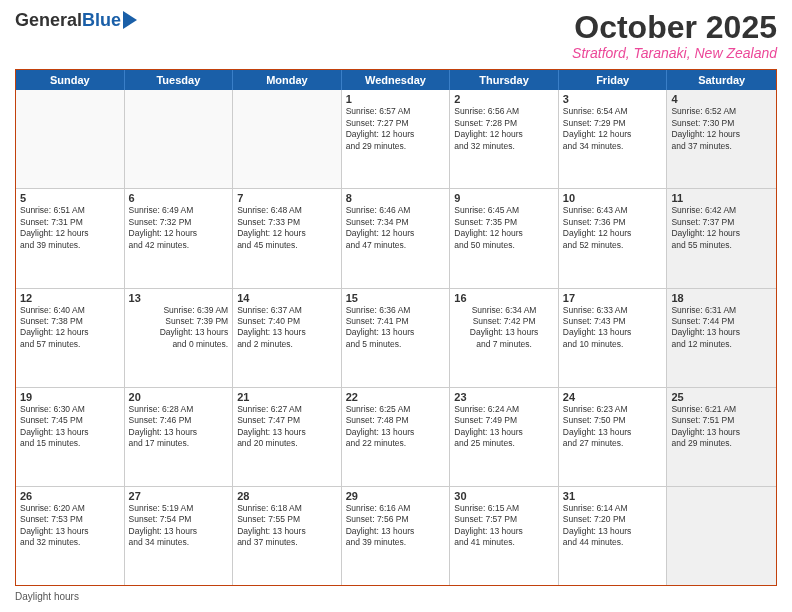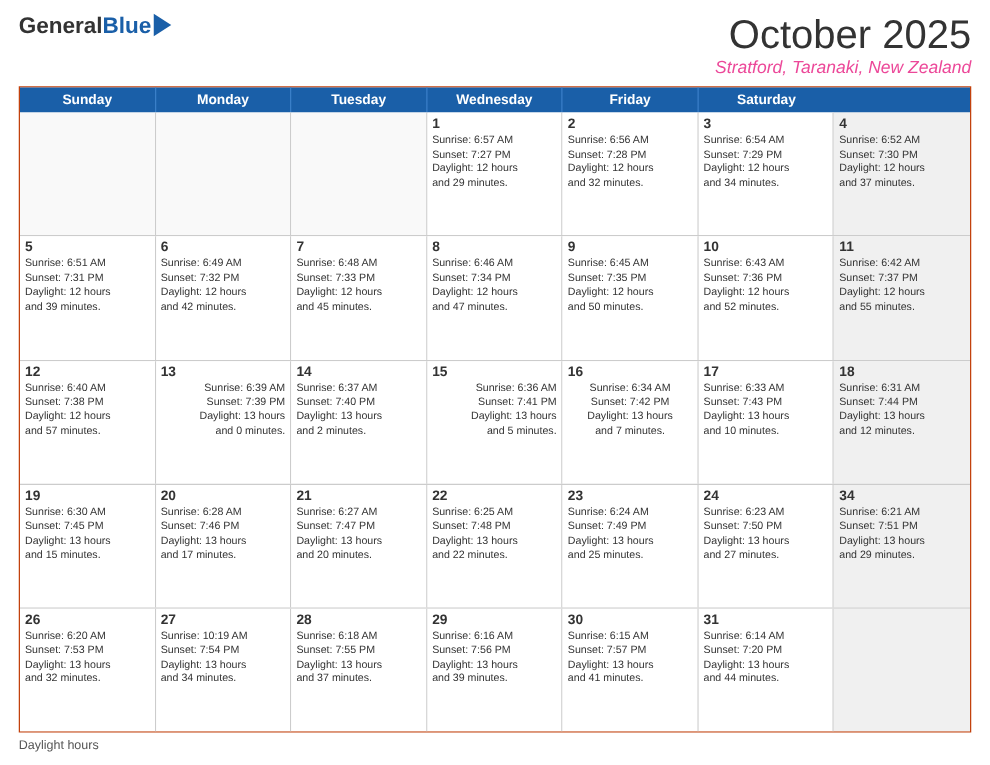--- a/index.html
+++ b/index.html
@@ -49,21 +49,21 @@
       border-bottom: 9px solid transparent;
       border-left: 14px solid #1a5fa8;
       margin-left: 2px;
       margin-top: -2px;
     }
     .title-block {
       text-align: right;
     }
     .month-title {
       font-size: 32px;
-      font-weight: normal;
+      font-weight: bold;
       color: #333;
       line-height: 1.1;
     }
     .location {
       font-size: 14px;
       color: #ec4899;
       font-style: italic;
     }
     .calendar {
       flex: 1;
@@ -141,23 +141,24 @@
     </div>
     <div class="title-block">
       <div class="month-title">October 2025</div>
       <div class="location">Stratford, Taranaki, New Zealand</div>
     </div>
   </div>
 
   <div class="calendar">
     <div class="cal-header">
     <div class="cal-header-cell">Sunday</div>
+        <div class="cal-header-cell">Tuesday</div>
         <div class="cal-header-cell">Monday</div>
-        <div class="cal-header-cell">Tuesday</div>
         <div class="cal-header-cell">Wednesday</div>
+        <div class="cal-header-cell">Thursday</div>
         <div class="cal-header-cell">Friday</div>
         <div class="cal-header-cell">Saturday</div>
       </div>
     <div class="cal-body">
     <div class="cal-row">
           <div class="cal-cell empty"></div>
           <div class="cal-cell empty"></div>
           <div class="cal-cell empty"></div>
           <div class="cal-cell">
             <div class="day-num">1</div>
@@ -256,21 +257,21 @@
           </div>
           <div class="cal-cell">
             <div class="day-num">14</div>
             <div class="cell-text" style="white-space: pre-line;">Sunrise: 6:37 AM
 Sunset: 7:40 PM
 Daylight: 13 hours
 and 2 minutes.</div>
           </div>
           <div class="cal-cell">
             <div class="day-num">15</div>
-            <div class="cell-text" style="white-space: pre-line; text-align: right;">Sunrise: 6:36 AM
+            <div class="cell-text" style="white-space: pre-line;">Sunrise: 6:36 AM
 Sunset: 7:41 PM
 Daylight: 13 hours
 and 5 minutes.</div>
           </div>
           <div class="cal-cell">
             <div class="day-num">16</div>
             <div class="cell-text" style="white-space: pre-line; text-align: center;">Sunrise: 6:34 AM
 Sunset: 7:42 PM
 Daylight: 13 hours
 and 7 minutes.</div>
@@ -327,38 +328,38 @@
 and 25 minutes.</div>
           </div>
           <div class="cal-cell">
             <div class="day-num">24</div>
             <div class="cell-text" style="white-space: pre-line;">Sunrise: 6:23 AM
 Sunset: 7:50 PM
 Daylight: 13 hours
 and 27 minutes.</div>
           </div>
           <div class="cal-cell shaded">
-            <div class="day-num">34</div>
+            <div class="day-num">25</div>
             <div class="cell-text" style="white-space: pre-line;">Sunrise: 6:21 AM
 Sunset: 7:51 PM
 Daylight: 13 hours
 and 29 minutes.</div>
           </div>
         </div>
         <div class="cal-row">
           <div class="cal-cell">
             <div class="day-num">26</div>
             <div class="cell-text" style="white-space: pre-line;">Sunrise: 6:20 AM
 Sunset: 7:53 PM
 Daylight: 13 hours
 and 32 minutes.</div>
           </div>
           <div class="cal-cell">
             <div class="day-num">27</div>
-            <div class="cell-text" style="white-space: pre-line;">Sunrise: 10:19 AM
+            <div class="cell-text" style="white-space: pre-line;">Sunrise: 5:19 AM
 Sunset: 7:54 PM
 Daylight: 13 hours
 and 34 minutes.</div>
           </div>
           <div class="cal-cell">
             <div class="day-num">28</div>
             <div class="cell-text" style="white-space: pre-line;">Sunrise: 6:18 AM
 Sunset: 7:55 PM
 Daylight: 13 hours
 and 37 minutes.</div>

